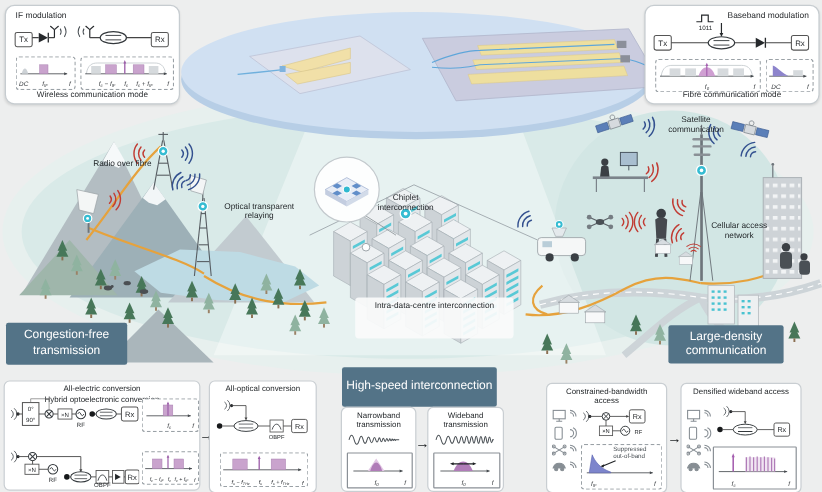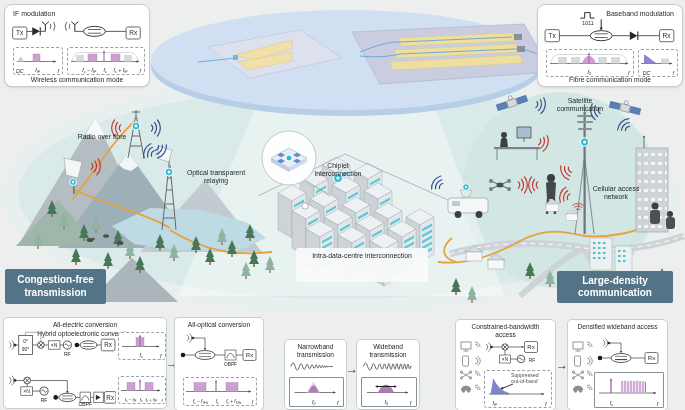--- a/index.html
+++ b/index.html
@@ -5,21 +5,21 @@
   html,body{margin:0;padding:0;background:#edeeee;}
   .canvas{position:relative;width:685px;height:410px;background:#edeeee;
           font-family:"Liberation Sans",sans-serif;overflow:hidden;color:#24282b;}
   .scene{position:absolute;left:0;top:0;}
   
   .infobox{position:absolute;background:#fff;border:1px solid #c6ccd0;border-radius:8px;
            box-shadow:0 1px 2px rgba(0,0,0,.10);}
   .ib-title{position:absolute;font-size:7px;color:#26292c;}
   .ib-caption{position:absolute;left:0;right:0;text-align:center;font-size:6.8px;color:#26292c;}
   .section-box{position:absolute;background:#537387;color:#fff;display:flex;align-items:center;
-               justify-content:center;text-align:center;font-size:10px;line-height:1.22;border-radius:2px;font-weight:bold;}
+               justify-content:center;text-align:center;font-size:10px;line-height:1.22;border-radius:2px;}
   .panel{position:absolute;background:#fff;border:1px solid #c9ced2;border-radius:5px;}
   .p-title{text-align:center;font-size:6.6px;color:#24282b;line-height:1.15;padding-top:3px;}
   .scene-label{position:absolute;font-size:6.9px;line-height:1.22;text-align:center;color:#1f2326;}
   .spec{position:absolute;border:0.8px dashed #9aa1a6;border-radius:3px;background:#fff;}
   .spec.solid{border:0.8px solid #8a9096;border-radius:1px;}
   .spec svg{display:block;}
   .axlbl{position:absolute;bottom:0.5px;transform:translateX(-50%);font-size:5.3px;
          font-style:italic;color:#2b2f33;white-space:nowrap;}
   .axlbl sub{font-size:68%;vertical-align:-0.25em;}
   .flow-arrow{position:absolute;font-size:12px;font-weight:700;color:#1d2023;}
@@ -488,21 +488,22 @@
   </div>
 
   <div class="scene-label" style="left:76px;top:133px;width:52px">Radio over fibre</div>
   <div class="scene-label" style="left:184px;top:169px;width:64px">Optical transparent relaying</div>
   <div class="scene-label" style="left:308px;top:162px;width:60px">Chiplet interconnection</div>
   <div class="scene-label" style="left:300px;top:252px;width:124px">Intra-data-centre interconnection</div>
   <div class="scene-label" style="left:548px;top:97px;width:64px">Satellite communication</div>
   <div class="scene-label" style="left:584px;top:185px;width:64px">Cellular access network</div>
 
   <div class="section-box" style="left:5px;top:269px;width:101px;height:35px">Congestion-free transmission</div>
-  <div class="section-box" style="left:557px;top:271px;width:116px;height:32px">Large-density communication</div>
+  <div class="section-box" style="left:285px;top:306px;width:129px;height:33px">High-speed interconnection</div>
+  <div class="section-box" style="left:557px;top:271px;width:96px;height:32px">Large-density communication</div>
 
   <div class="panel" style="left:3px;top:317px;width:162px;height:90px">
     <div class="p-title">All-electric conversion</div>
     <svg style="position:absolute;left:2px;top:13px" width="110" height="28" viewBox="0 0 104 26">
       <g stroke="#4a5055" stroke-width="0.7" fill="none">
         <path d="M3,10 A3.4,3.4 0 0 1 3,16"></path>
           <path d="M5.5,8.5 A5.8,5.8 0 0 1 5.5,17.5"></path>
       </g>
       <circle cx="8.5" cy="13" r="1.3" fill="#26292c"></circle>
       <line x1="8.5" y1="13" x2="12" y2="13" stroke="#444" stroke-width="0.7"></line>

